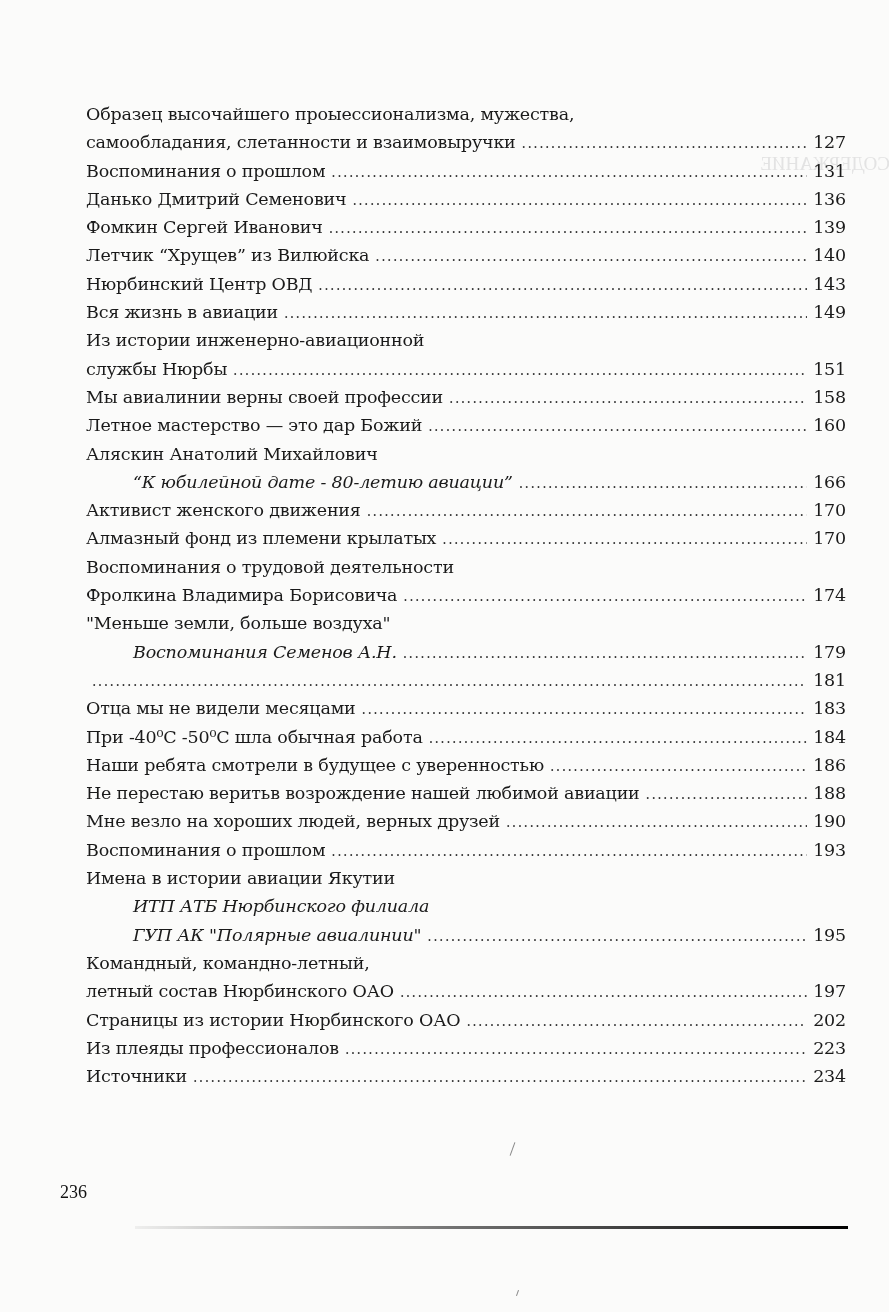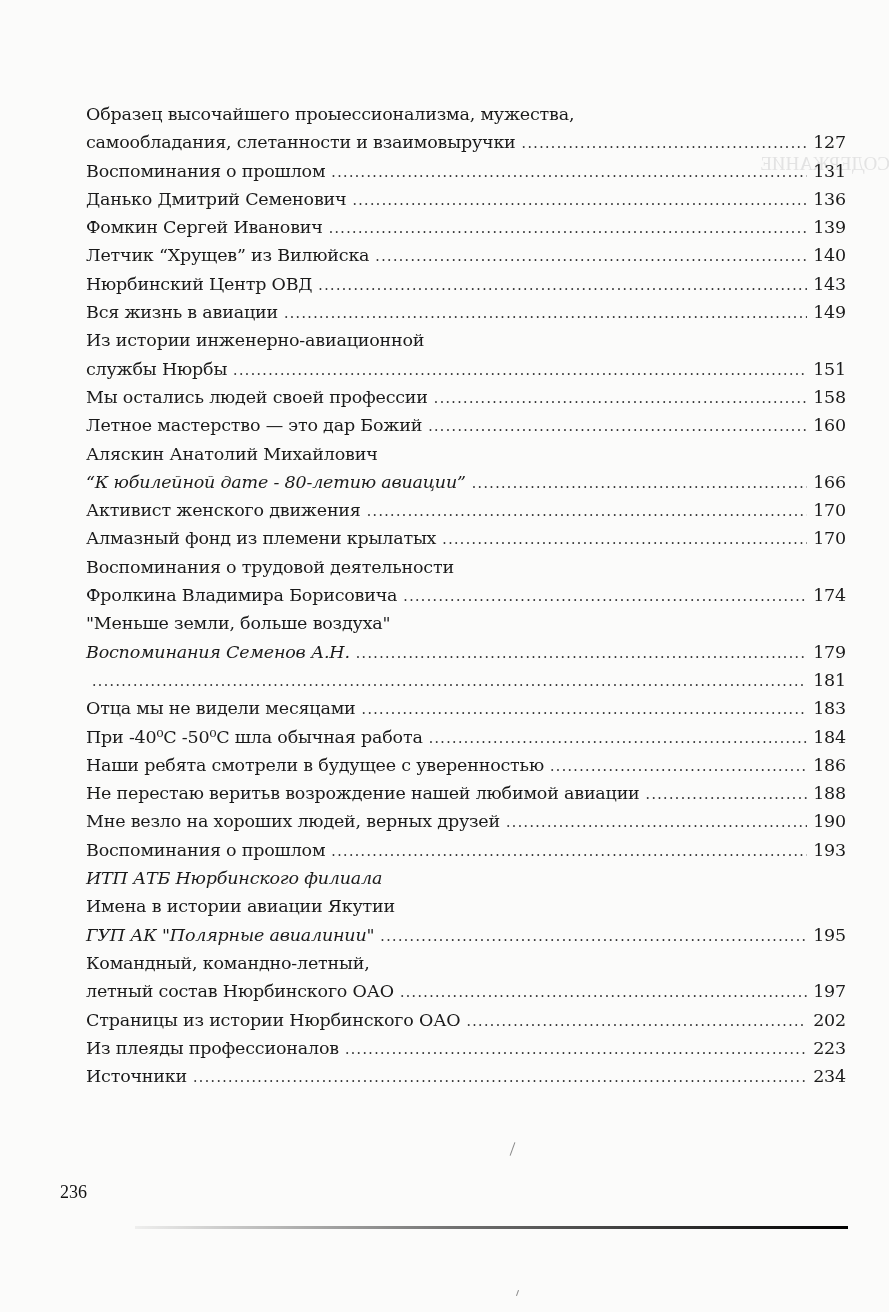--- a/index.html
+++ b/index.html
@@ -21,21 +21,21 @@
   .toc {
     position: absolute; left: 86px; top: 100px; width: 760px;
   }
   .row {
     display: flex; align-items: baseline;
     height: 28.3px; line-height: 28.3px;
     font-size: 17.5px; letter-spacing: -0.2px;
     white-space: nowrap;
   }
   .row .title { flex: 0 0 auto; }
-  .row .title.italic { font-style: italic; }
+  .row .title.italic { font-style: italic; margin-left: 47px; }
   .row .leader {
     flex: 1 1 auto; overflow: hidden; margin: 0 6px 0 6px;
     font-size: 14px; letter-spacing: 1.4px; color: #333;
   }
   .row .leader::before {
     content: "................................................................................................................................................................................";
   }
   .row .page { flex: 0 0 auto; text-align: right; min-width: 30px; }
   .footer-num {
     position: absolute; left: 60px; top: 1182px;
@@ -93,21 +93,21 @@
     </div>
     <div class="row">
       <span class="title">Из истории инженерно-авиационной</span>
     </div>
     <div class="row">
       <span class="title">службы Нюрбы</span>
       <span class="leader"></span>
       <span class="page">151</span>
     </div>
     <div class="row">
-      <span class="title">Мы остались людей своей профессии</span>
+      <span class="title">Мы авиалинии верны своей профессии</span>
       <span class="leader"></span>
       <span class="page">158</span>
     </div>
     <div class="row">
       <span class="title">Летное мастерство — это дар Божий</span>
       <span class="leader"></span>
       <span class="page">160</span>
     </div>
     <div class="row">
       <span class="title">Аляскин Анатолий Михайлович</span>
@@ -171,24 +171,24 @@
       <span class="title">Мне везло на хороших людей,  верных друзей</span>
       <span class="leader"></span>
       <span class="page">190</span>
     </div>
     <div class="row">
       <span class="title">Воспоминания о прошлом</span>
       <span class="leader"></span>
       <span class="page">193</span>
     </div>
     <div class="row">
+      <span class="title">Имена в истории авиации Якутии</span>
+    </div>
+    <div class="row">
       <span class="title italic">ИТП АТБ Нюрбинского филиала</span>
-    </div>
-    <div class="row">
-      <span class="title">Имена в истории авиации Якутии</span>
     </div>
     <div class="row">
       <span class="title italic">ГУП АК "Полярные авиалинии"</span>
       <span class="leader"></span>
       <span class="page">195</span>
     </div>
     <div class="row">
       <span class="title">Командный, командно-летный,</span>
     </div>
     <div class="row">

